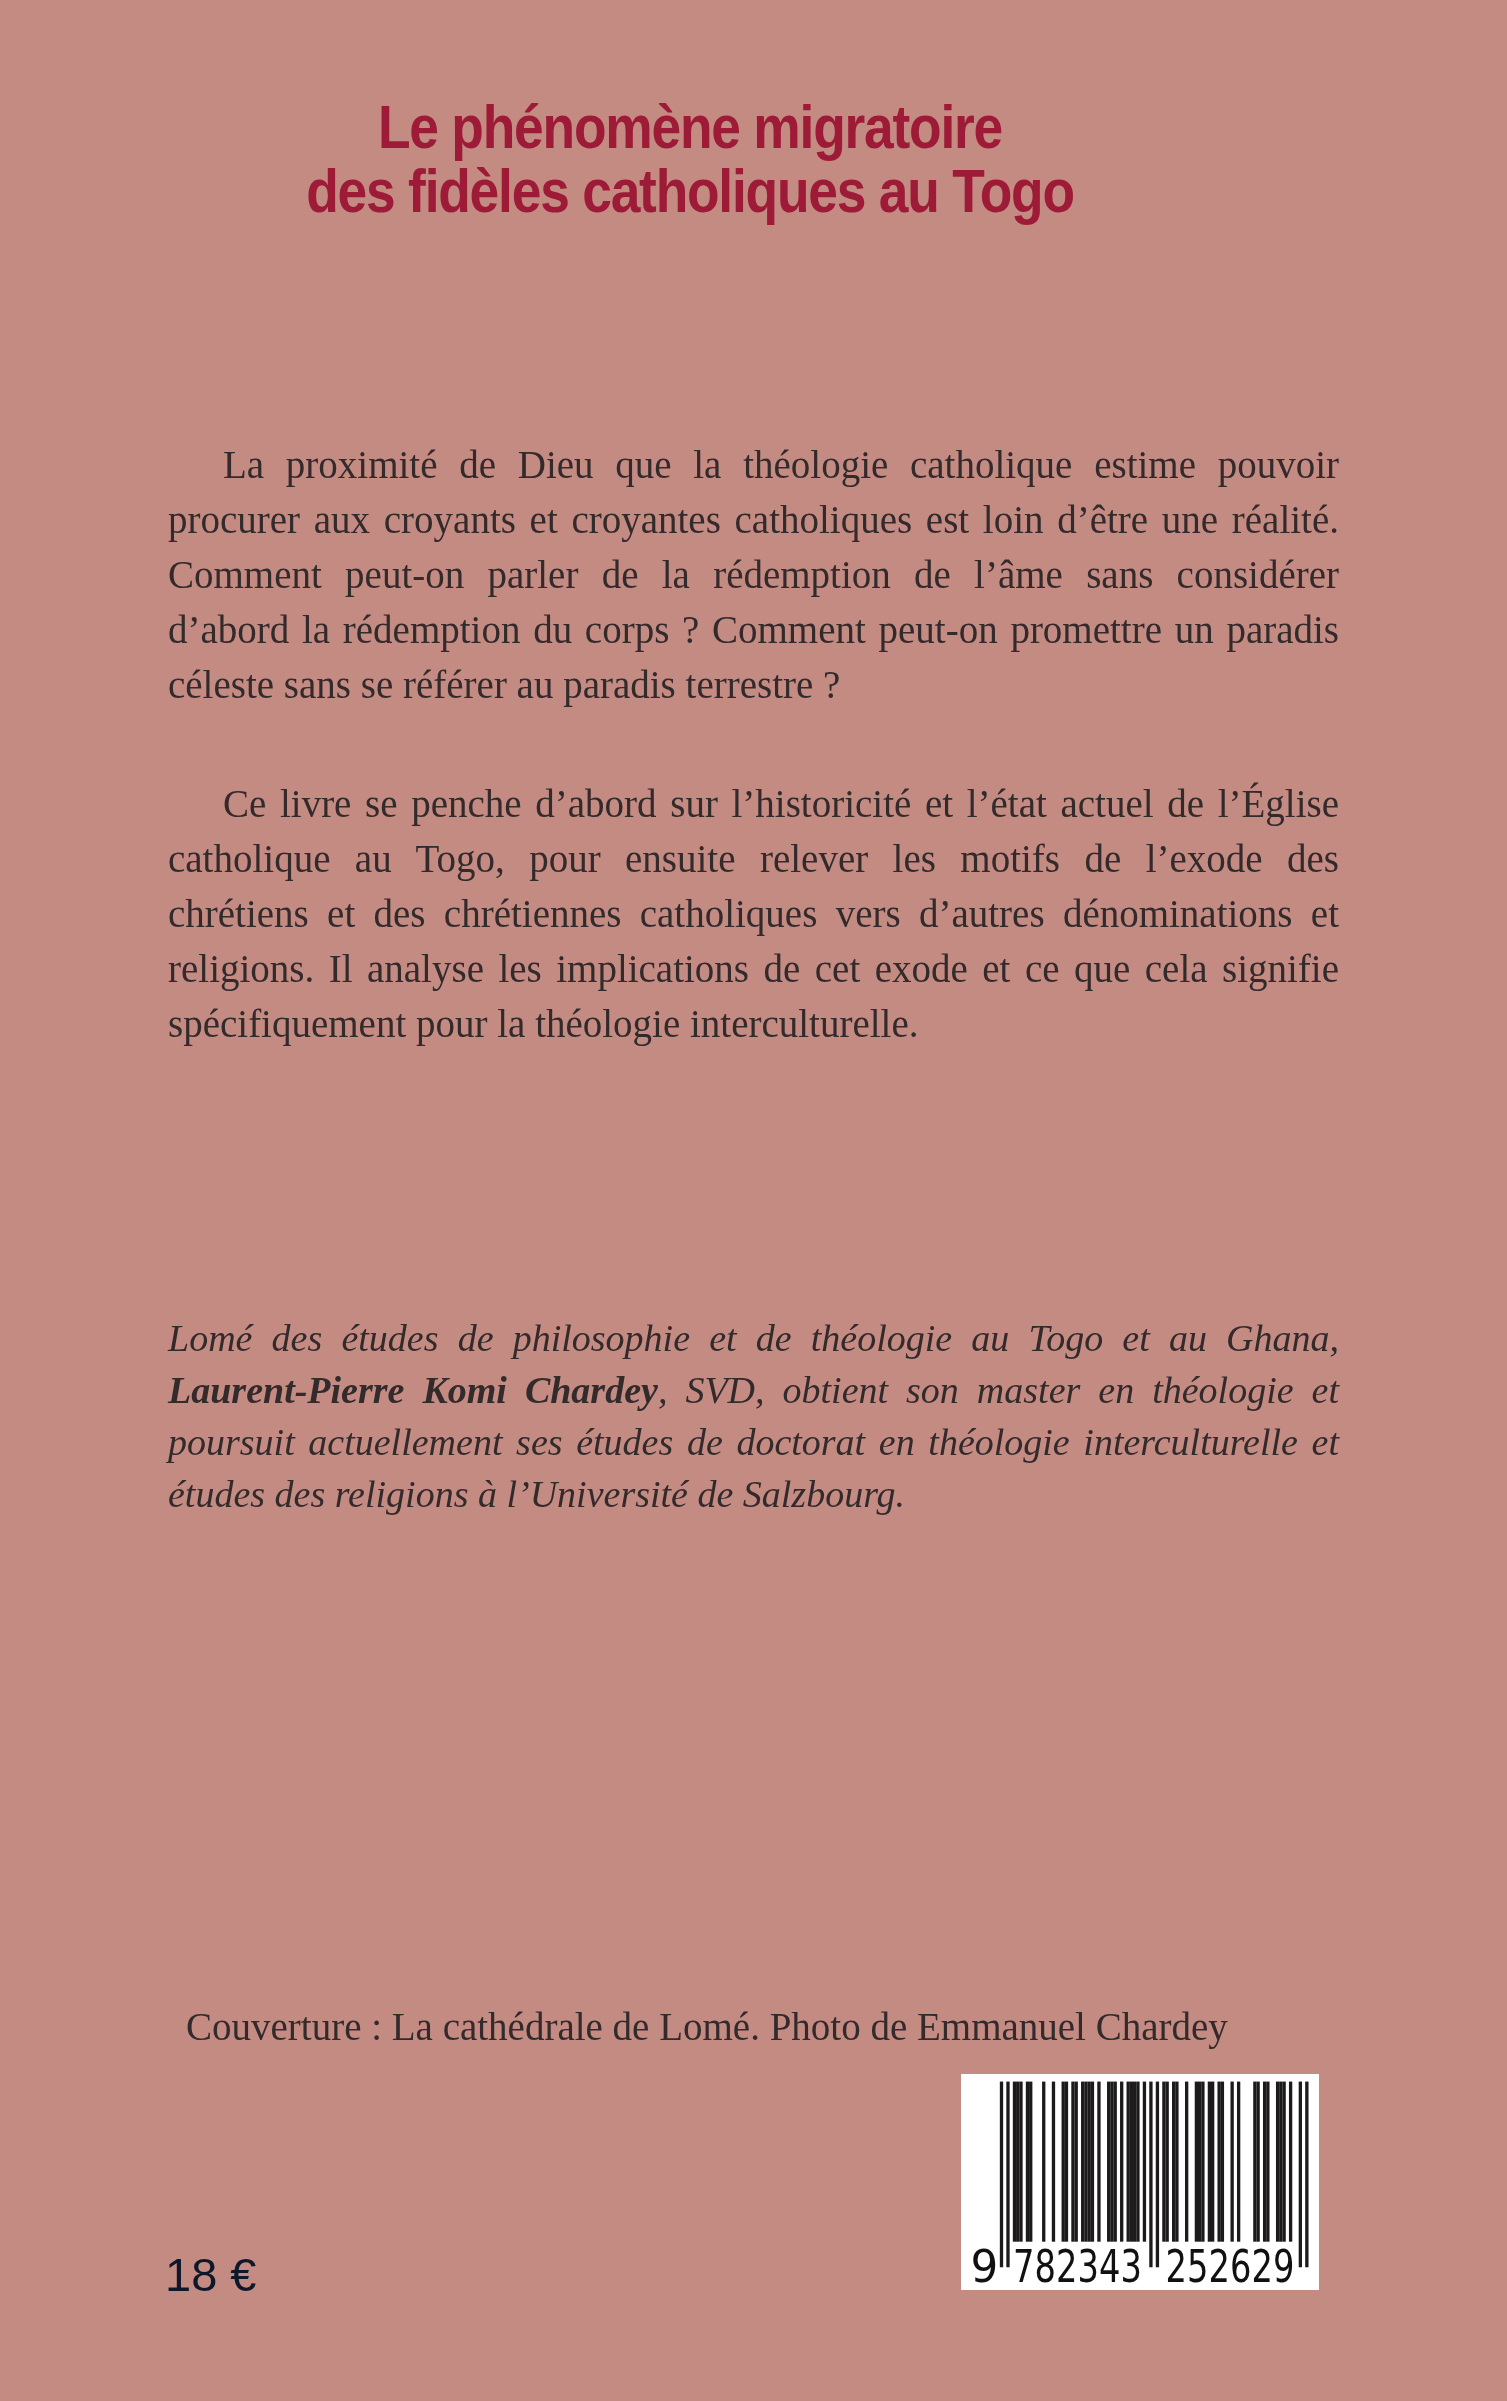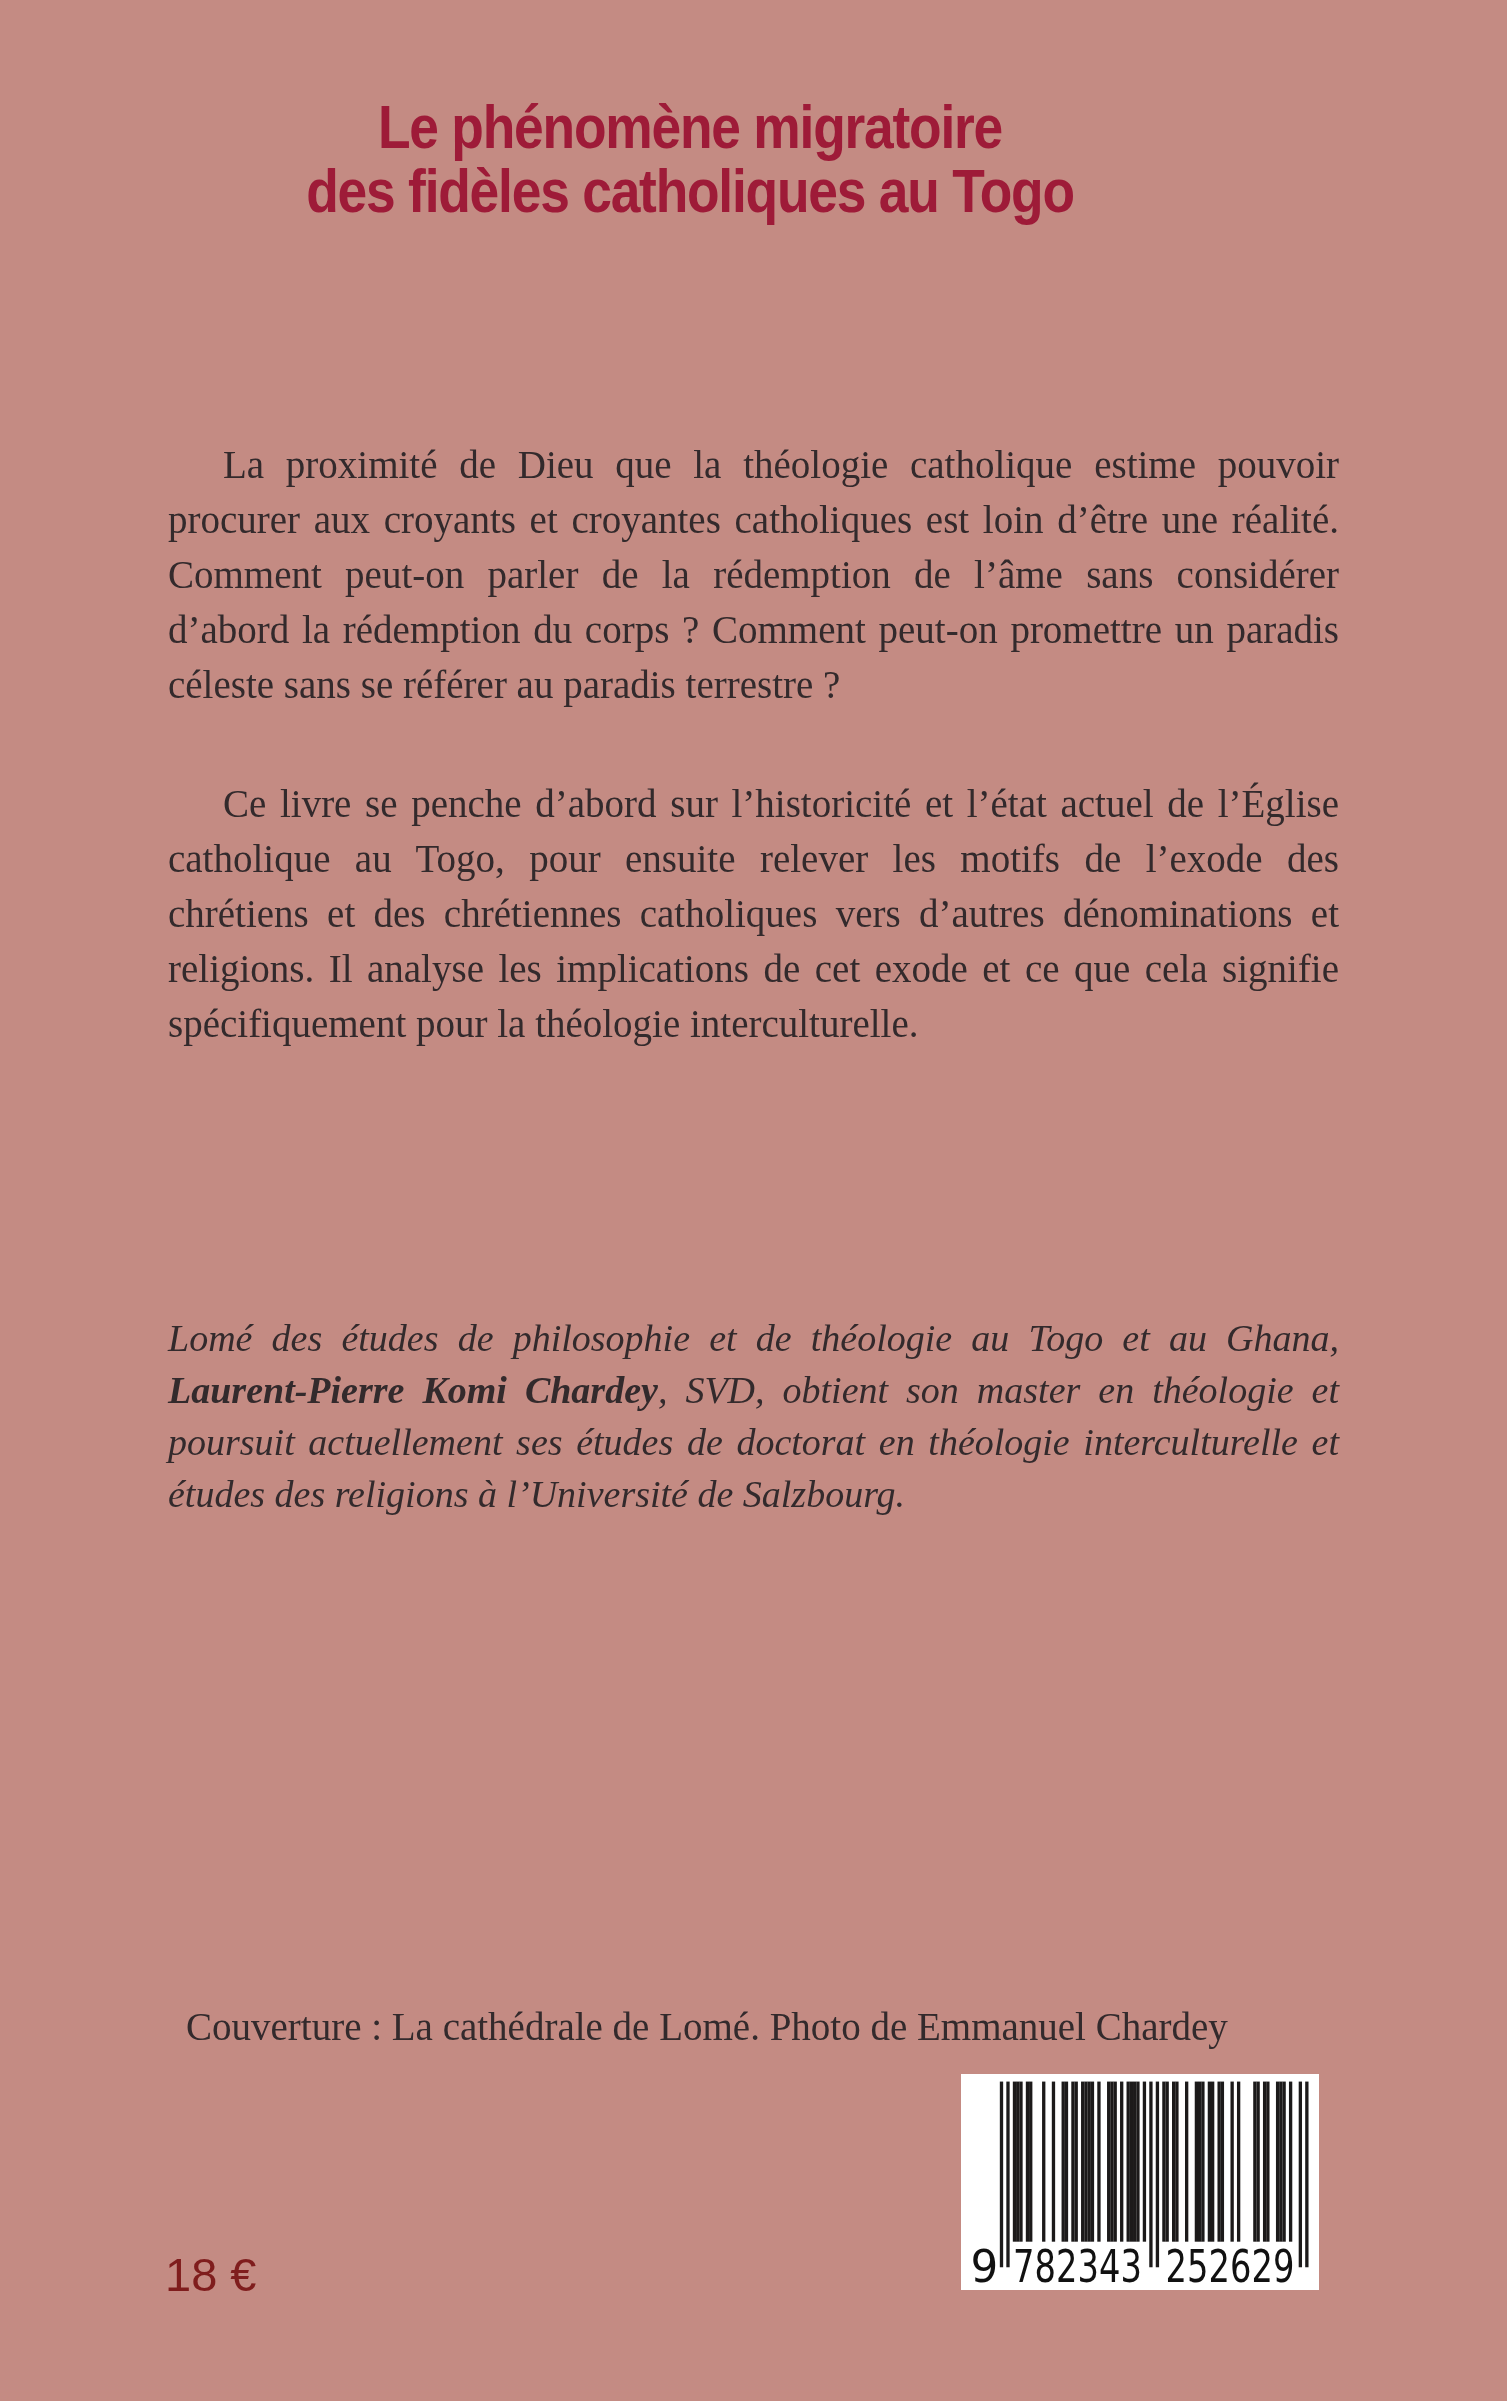--- a/index.html
+++ b/index.html
@@ -47,21 +47,21 @@
     font-size:39px;line-height:44px;white-space:nowrap;
   }
   .isbn{
     position:absolute;left:168px;top:2196px;margin:0;
     font-size:40px;line-height:45px;white-space:nowrap;
   }
   .price{
     position:absolute;left:165px;top:2250px;margin:0;
     font-family:"Liberation Sans", sans-serif;
     font-size:47px;line-height:49px;
-    color:#7f1d1d;white-space:nowrap;
+    color:#0f172a;white-space:nowrap;
   }
   .barcode-box{
     position:absolute;left:961px;top:2074px;
     width:358px;height:216px;
     background:#ffffff;
   }
   .barcode-box svg{position:absolute;left:0;top:0;width:100%;height:100%;}
 </style>
 </head>
 <body>

